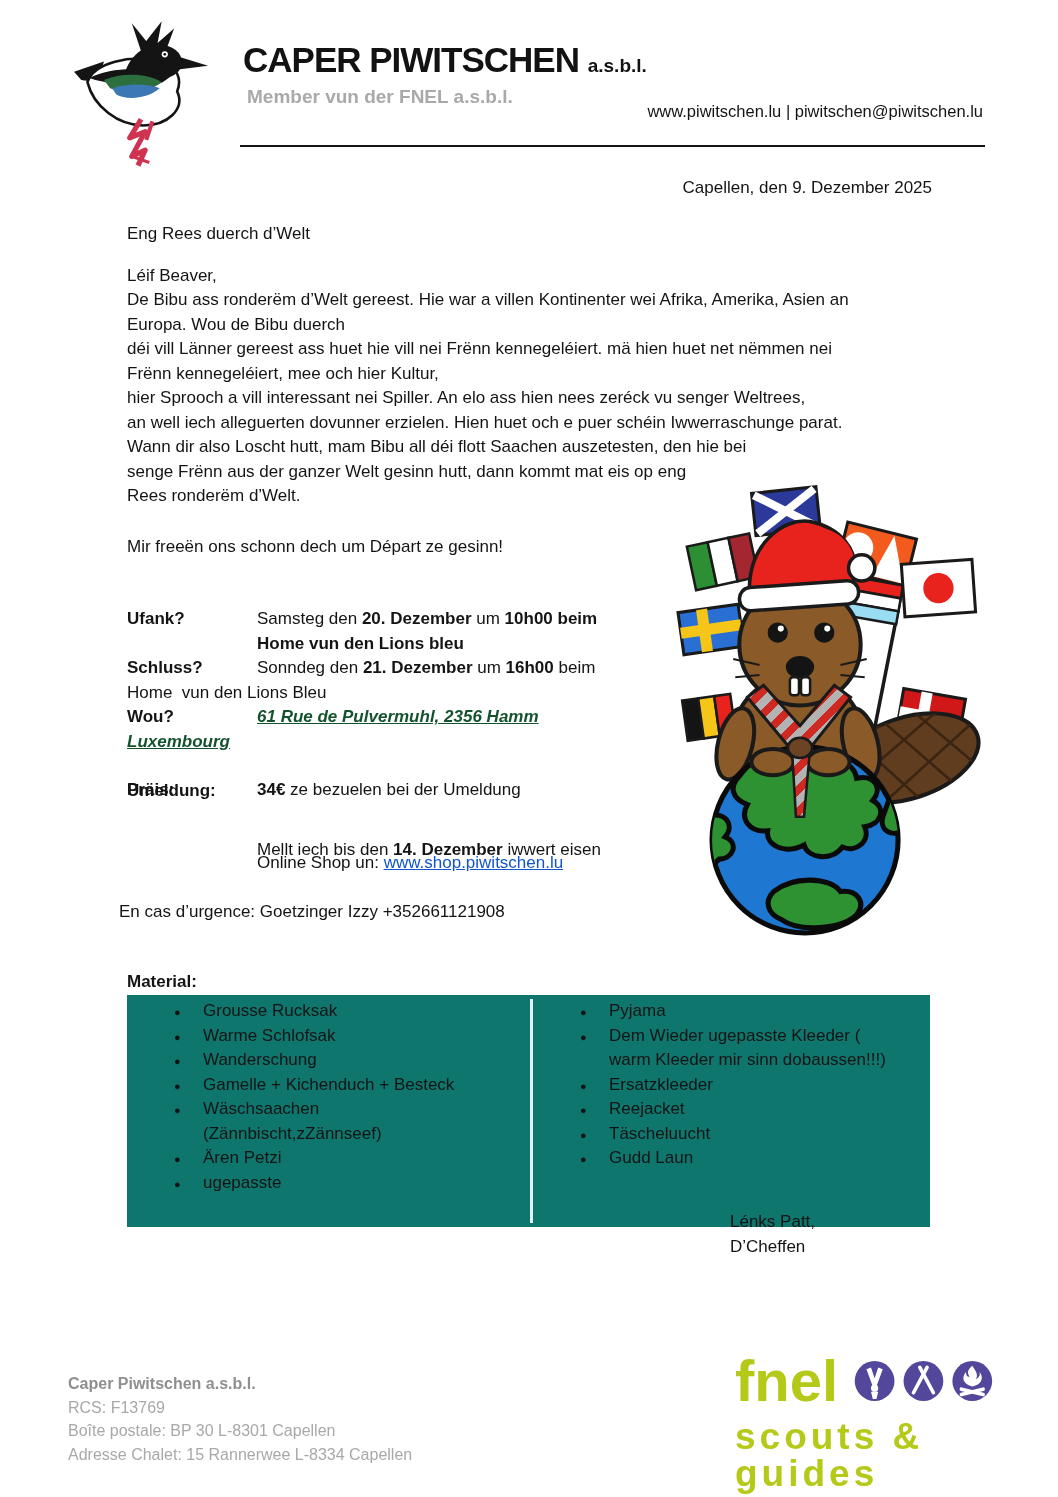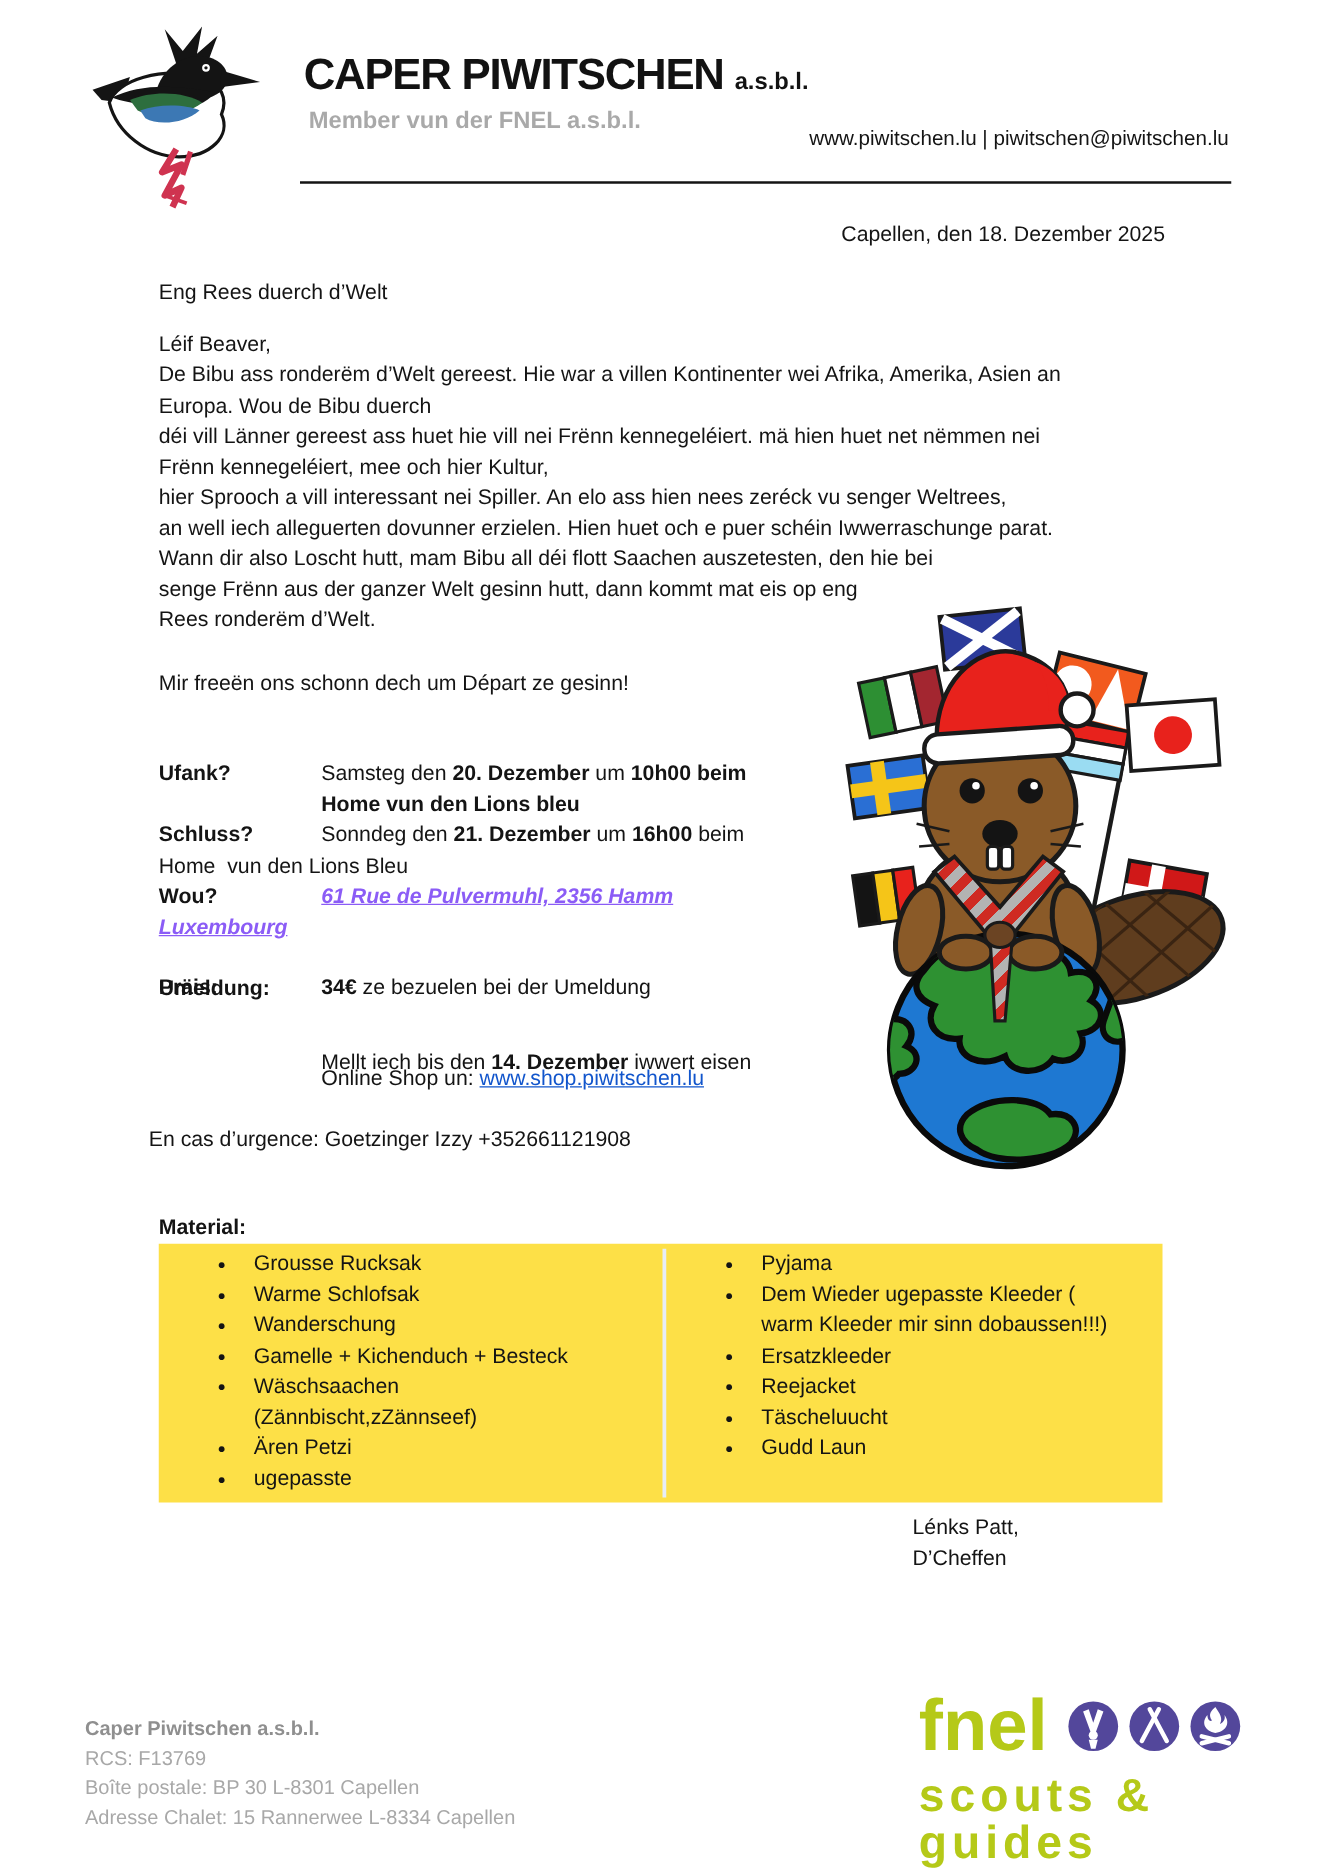--- a/index.html
+++ b/index.html
@@ -7,23 +7,23 @@
   .page { position:relative; width:1058px; height:1497px; background:#fff; margin:0 auto; overflow:hidden; color:#141414; }
   .abs { position:absolute; }
   .t  { font-size:17px; line-height:24.5px; color:#141414; }
   .b  { font-weight:700; }
   .pre { white-space:pre-line; }
   .org-title { font-size:35px; font-weight:800; letter-spacing:-1px; color:#121212; }
   .org-suffix { font-size:19px; font-weight:800; letter-spacing:0; }
   .member { font-size:19px; color:#a9a9a9; font-weight:600; }
   .contact { font-size:16.5px; color:#141414; }
   .hr { position:absolute; left:240px; top:145px; width:745px; height:2px; background:#141414; }
-  .plink { color:#8b5cf6; font-weight:700; font-style:italic; text-decoration:underline; cursor:pointer; }
+  .plink { color:#14532d; font-weight:700; font-style:italic; text-decoration:underline; cursor:pointer; }
   .bluelink { color:#1155cc; text-decoration:underline; cursor:pointer; }
-  .material-box { position:absolute; left:127px; top:995px; width:803px; height:207px; background:#fde047; }
+  .material-box { position:absolute; left:127px; top:995px; width:803px; height:232px; background:#0f766e; }
   .mat-col { position:absolute; top:4px; bottom:4px; }
   .mat-col.left { left:0; width:403px; }
   .mat-col.right { left:406px; width:397px; border-left:3px solid #e7edf7; margin-left:-3px; }
   .mat-col ul { list-style:none; }
   .mat-col li { position:relative; padding-left:76px; font-size:17px; line-height:24.5px; white-space:pre-line; }
   .mat-col li::before { content:"●"; position:absolute; left:47px; top:1px; font-size:11px; }
   .footer-info { font-size:16px; line-height:23.5px; color:#a8a8a8; }
   .footer-info .fi-title { font-weight:700; color:#8f8f8f; }
   .fnel-word { font-size:58px; font-weight:800; color:#b5c918; letter-spacing:0; line-height:1; }
   .fnel-tag { font-size:37px; font-weight:700; color:#b5c918; letter-spacing:4px; line-height:1; }
@@ -58,21 +58,21 @@
   </svg>
 
   <div class="abs org-title" style="left:243px; top:40px;">
     <span>CAPER PIWITSCHEN</span>
     <span class="org-suffix">a.s.b.l.</span>
   </div>
   <div class="abs member" style="left:247px; top:86px;">Member vun der FNEL a.s.b.l.</div>
   <div class="abs contact" style="right:75px; top:102px;">www.piwitschen.lu | piwitschen@piwitschen.lu</div>
   <div class="hr"></div>
 
-  <div class="abs t" style="right:126px; top:176px;">Capellen, den 18. Dezember 2025</div>
+  <div class="abs t" style="right:126px; top:176px;">Capellen, den 9. Dezember 2025</div>
   <div class="abs t" style="left:127px; top:222px;">Eng Rees duerch d’Welt</div>
   <div class="abs t" style="left:127px; top:264px;">Léif Beaver,</div>
   <div class="abs t pre" style="left:127px; top:288px; width:830px;">De Bibu ass ronderëm d’Welt gereest. Hie war a villen Kontinenter wei Afrika, Amerika, Asien an
 Europa. Wou de Bibu duerch
 déi vill Länner gereest ass huet hie vill nei Frënn kennegeléiert. mä hien huet net nëmmen nei
 Frënn kennegeléiert, mee och hier Kultur,
 hier Sprooch a vill interessant nei Spiller. An elo ass hien nees zeréck vu senger Weltrees,
 an well iech alleguerten dovunner erzielen. Hien huet och e puer schéin Iwwerraschunge parat.
 Wann dir also Loscht hutt, mam Bibu all déi flott Saachen auszetesten, den hie bei
 senge Frënn aus der ganzer Welt gesinn hutt, dann kommt mat eis op eng

